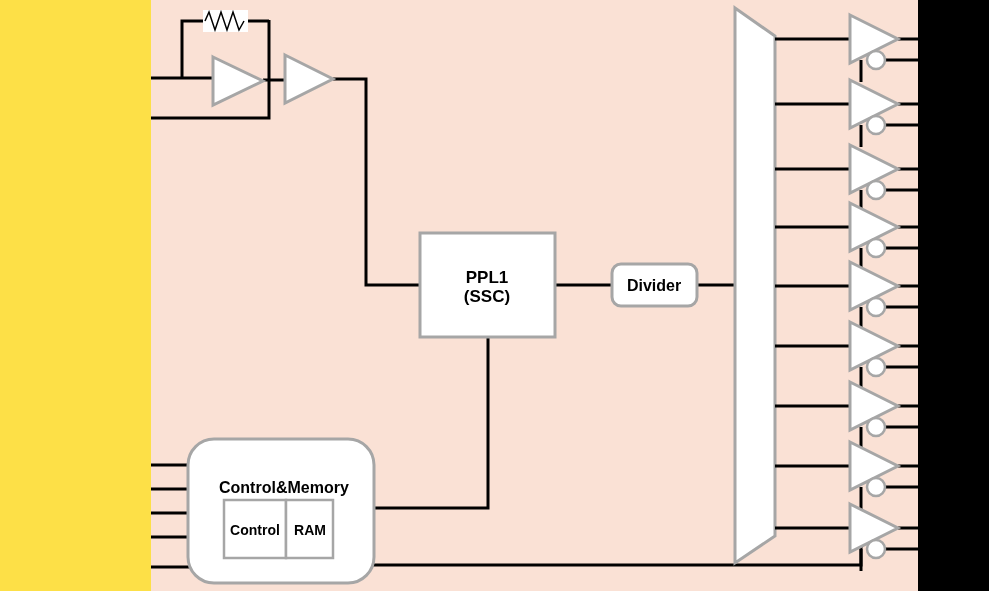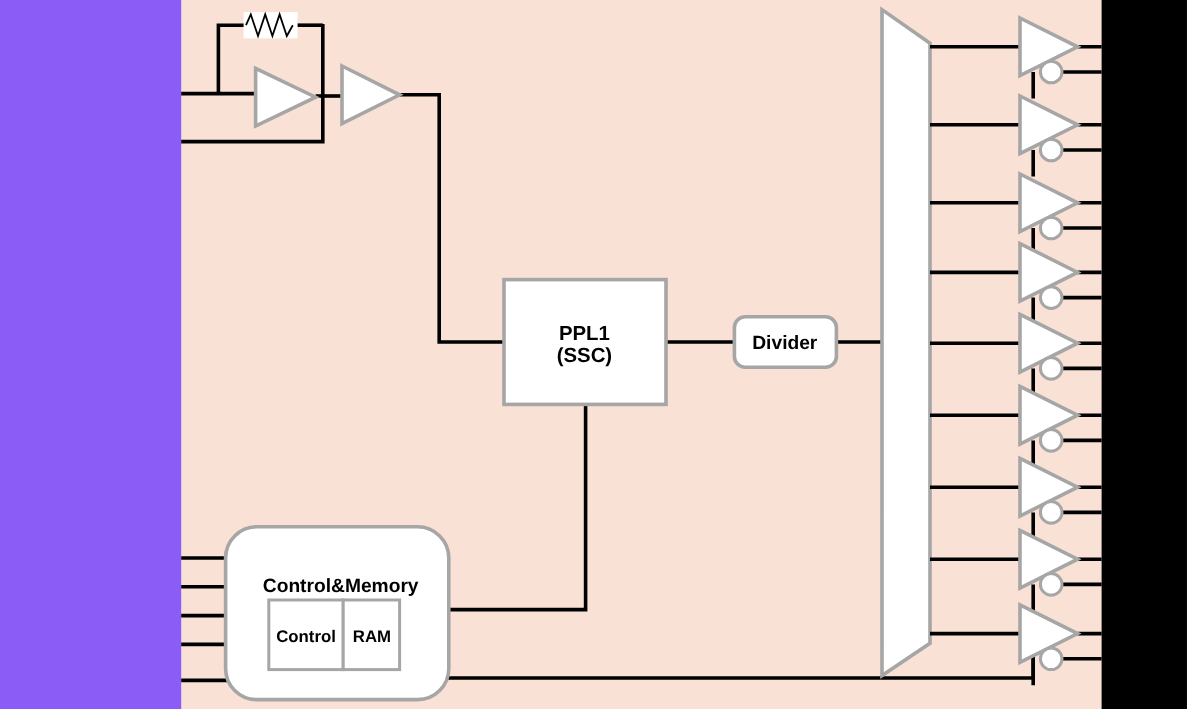--- a/index.html
+++ b/index.html
@@ -11,21 +11,21 @@
   body {
     width: 989px;
     height: 591px;
     overflow: hidden;
     font-family: "Liberation Sans", sans-serif;
   }
   #canvas {
     position: relative;
     width: 859px;
     height: 591px;
-    background: #8b5cf6;
+    background: #fde047;
   }
   #diagram-svg {
     position: absolute;
     left: 0;
     top: 0;
     display: block;
   }
   .blk-label {
     font-family: "Liberation Sans", sans-serif;
     font-weight: bold;

